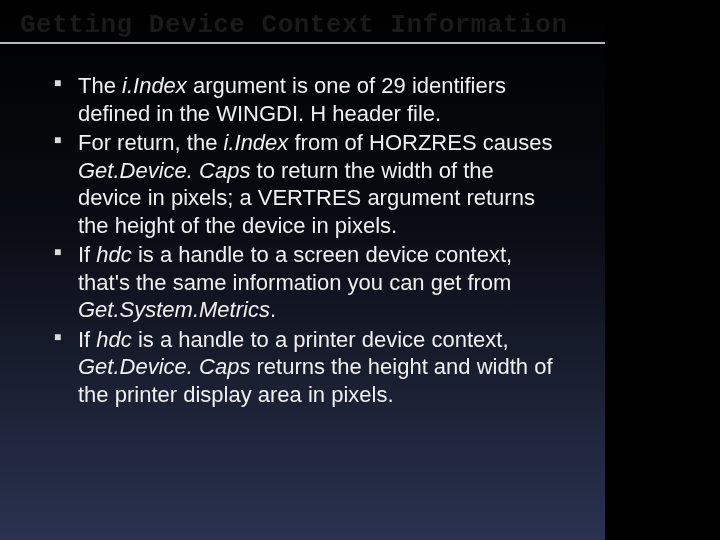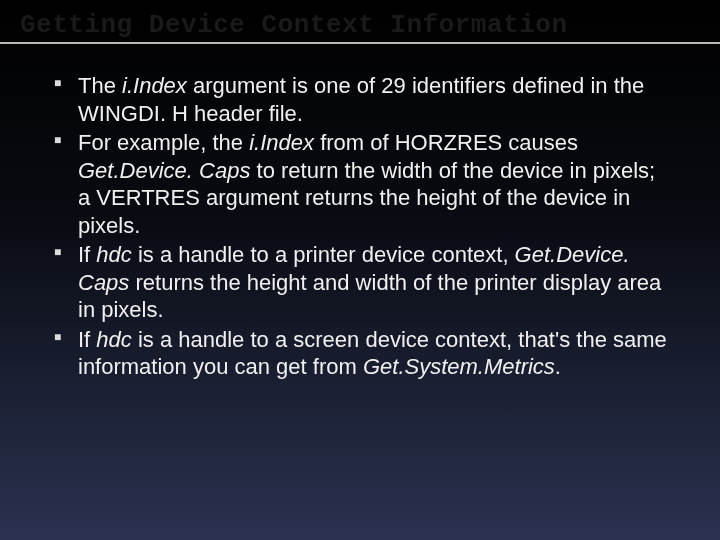--- a/index.html
+++ b/index.html
@@ -4,21 +4,21 @@
 <style>
   html, body {
     margin: 0;
     padding: 0;
     width: 720px;
     height: 540px;
     background: #000;
     overflow: hidden;
   }
   .slide {
-    width: 720px;
+    width: 605px;
     height: 540px;
     background: linear-gradient(to top, #2a3250 0%, #090b12 60%, #000 100%);
     box-sizing: border-box;
     position: relative;
     font-family: "Segoe UI", "Candara", "Corbel", Arial, sans-serif;
     color: #e8e8e8;
   }
   .title-wrap {
     padding: 10px 0 2px 20px;
     border-bottom: 2px solid #b8b8b8;
@@ -55,17 +55,17 @@
 </style>
 </head>
 <body>
 
 <div class="slide">
   <div class="title-wrap">
     <div class="title">Getting Device Context Information</div>
   </div>
   <ul class="bullets">
       <li><span>The </span><span class="it">i.Index</span><span> argument is one of 29 identifiers defined in the WINGDI. H header file.</span></li>
-      <li><span>For example, the </span><span class="it">i.Index</span><span> from of HORZRES causes </span><span class="it">Get.Device. Caps</span><span> to return the width of the device in pixels; a VERTRES argument returns the height of the device in pixels.</span></li>
+      <li><span>For return, the </span><span class="it">i.Index</span><span> from of HORZRES causes </span><span class="it">Get.Device. Caps</span><span> to return the width of the device in pixels; a VERTRES argument returns the height of the device in pixels.</span></li>
+      <li><span>If </span><span class="it">hdc</span><span> is a handle to a screen device context, that's the same information you can get from </span><span class="it">Get.System.Metrics</span><span>.</span></li>
       <li><span>If </span><span class="it">hdc</span><span> is a handle to a printer device context, </span><span class="it">Get.Device. Caps</span><span> returns the height and width of the printer display area in pixels.</span></li>
-      <li><span>If </span><span class="it">hdc</span><span> is a handle to a screen device context, that's the same information you can get from </span><span class="it">Get.System.Metrics</span><span>.</span></li>
     </ul>
 </div>
 
 </body></html>

